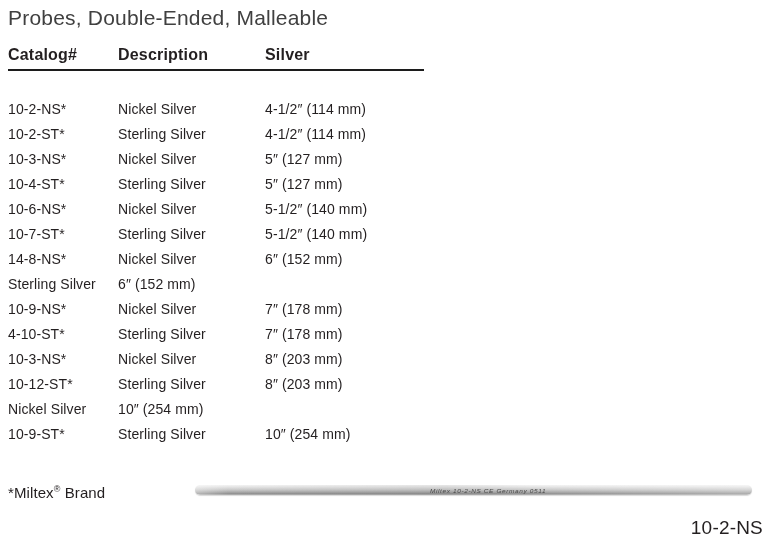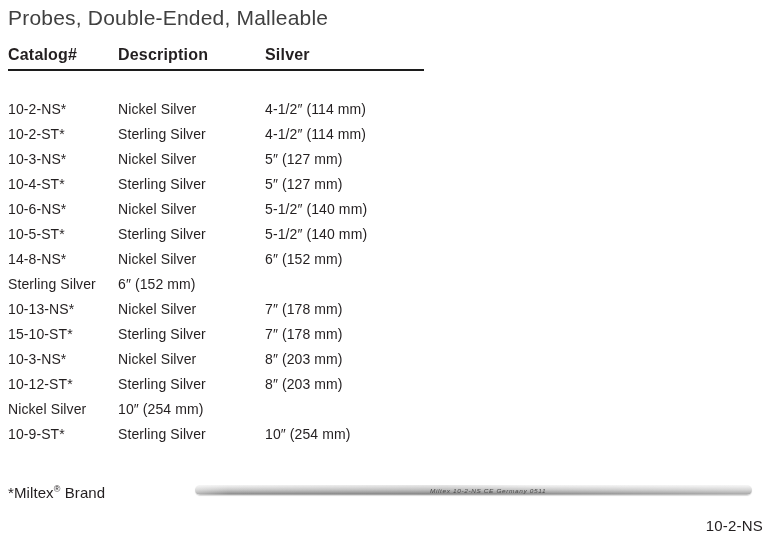--- a/index.html
+++ b/index.html
@@ -38,21 +38,21 @@
     box-shadow:0 1px 1px rgba(0,0,0,.15);
   }
   .engraving{
     position:absolute;left:235px;top:1.5px;
     font-size:6.5px;line-height:7px;color:#4a4a4a;
     font-style:italic;letter-spacing:.6px;white-space:nowrap;
     transform:scaleY(.95);
   }
   .caption{
     position:absolute;right:8px;top:517px;
-    font-size:15px;letter-spacing:.2px;
+    font-size:19px;letter-spacing:.2px;
   }
 </style>
 </head>
 <body>
 
 <div class="page">
 
   <div class="title">Probes, Double-Ended, Malleable</div>
 
   <div class="table">
@@ -82,40 +82,40 @@
           <div class="tcell">10-4-ST*</div>
           <div class="tcell">Sterling Silver</div>
           <div class="tcell">5″ (127 mm)</div>
         </div>
         <div class="trow">
           <div class="tcell">10-6-NS*</div>
           <div class="tcell">Nickel Silver</div>
           <div class="tcell">5-1/2″ (140 mm)</div>
         </div>
         <div class="trow">
-          <div class="tcell">10-5-ST*</div>
+          <div class="tcell">10-7-ST*</div>
           <div class="tcell">Sterling Silver</div>
           <div class="tcell">5-1/2″ (140 mm)</div>
         </div>
         <div class="trow">
           <div class="tcell">14-8-NS*</div>
           <div class="tcell">Nickel Silver</div>
           <div class="tcell">6″ (152 mm)</div>
         </div>
         <div class="trow">
           <div class="tcell">Sterling Silver</div>
           <div class="tcell">6″ (152 mm)</div>
         </div>
         <div class="trow">
-          <div class="tcell">10-13-NS*</div>
+          <div class="tcell">10-9-NS*</div>
           <div class="tcell">Nickel Silver</div>
           <div class="tcell">7″ (178 mm)</div>
         </div>
         <div class="trow">
-          <div class="tcell">15-10-ST*</div>
+          <div class="tcell">4-10-ST*</div>
           <div class="tcell">Sterling Silver</div>
           <div class="tcell">7″ (178 mm)</div>
         </div>
         <div class="trow">
           <div class="tcell">10-3-NS*</div>
           <div class="tcell">Nickel Silver</div>
           <div class="tcell">8″ (203 mm)</div>
         </div>
         <div class="trow">
           <div class="tcell">10-12-ST*</div>

